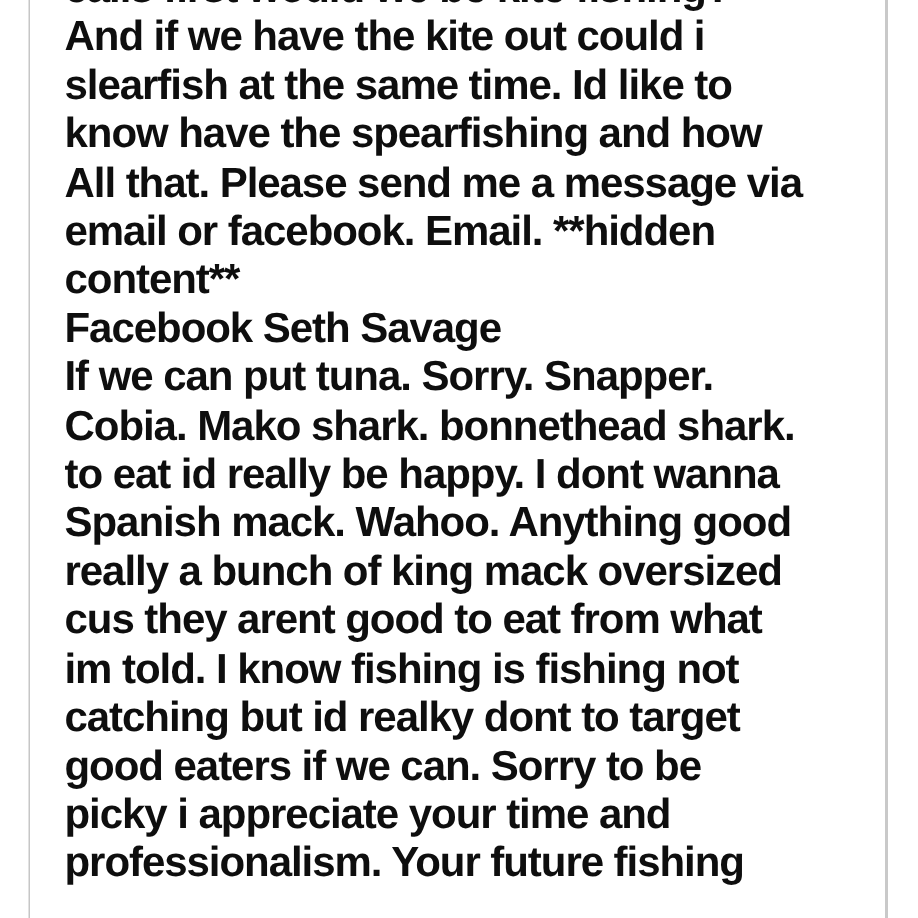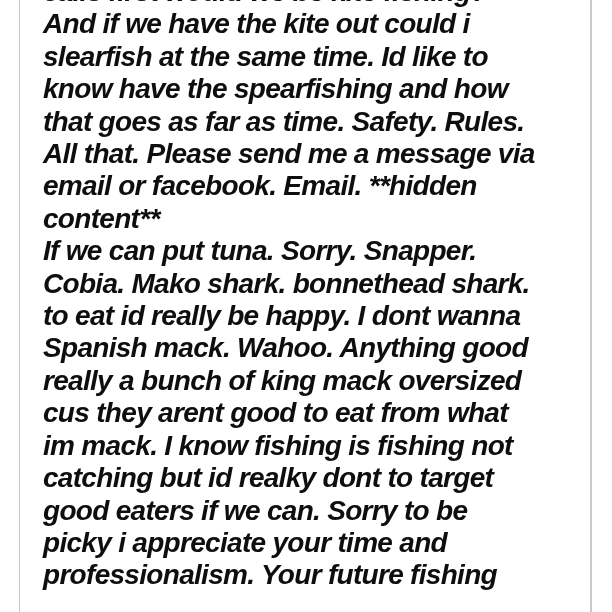--- a/index.html
+++ b/index.html
@@ -32,42 +32,41 @@
     width: 540px;
     font-family: "Liberation Sans", "DejaVu Sans", sans-serif;
     font-weight: 700;
     font-size: 28px;
     line-height: 32.4px;
     letter-spacing: -0.7px;
     color: #0e0e0e;
   }
   .ln {
     white-space: nowrap;
-    font-style: italic;
   }
 </style>
 </head>
 <body>
 
 <div class="viewport">
   <div class="message-panel"></div>
   <div class="message-text">
     <div class="ln">calls first would we be kite fishing?</div>
     <div class="ln">And if we have the kite out could i</div>
     <div class="ln">slearfish at the same time. Id like to</div>
     <div class="ln">know have the spearfishing and how</div>
-    <div class="ln">that goes as far as time. Safety. Rules.</div>
     <div class="ln">All that. Please send me a message via</div>
     <div class="ln">email or facebook. Email. **hidden</div>
     <div class="ln">content**</div>
+    <div class="ln">Facebook Seth Savage</div>
     <div class="ln">If we can put tuna. Sorry. Snapper.</div>
     <div class="ln">Cobia. Mako shark. bonnethead shark.</div>
     <div class="ln">to eat id really be happy. I dont wanna</div>
     <div class="ln">Spanish mack. Wahoo. Anything good</div>
     <div class="ln">really a bunch of king mack oversized</div>
     <div class="ln">cus they arent good to eat from what</div>
-    <div class="ln">im mack. I know fishing is fishing not</div>
+    <div class="ln">im told. I know fishing is fishing not</div>
     <div class="ln">catching but id realky dont to target</div>
     <div class="ln">good eaters if we can. Sorry to be</div>
     <div class="ln">picky i appreciate your time and</div>
     <div class="ln">professionalism. Your future fishing</div>
   </div>
 </div>
 
 </body></html>

